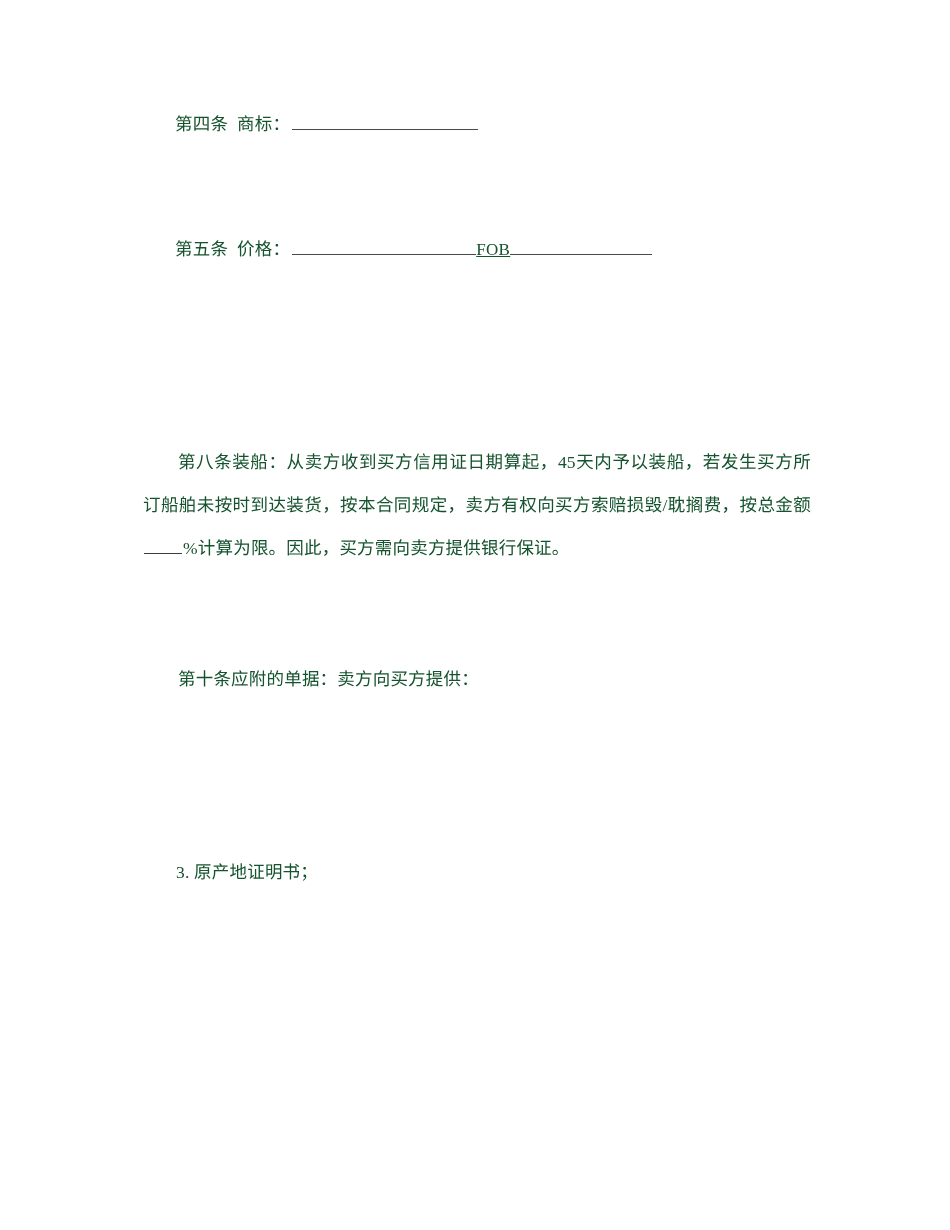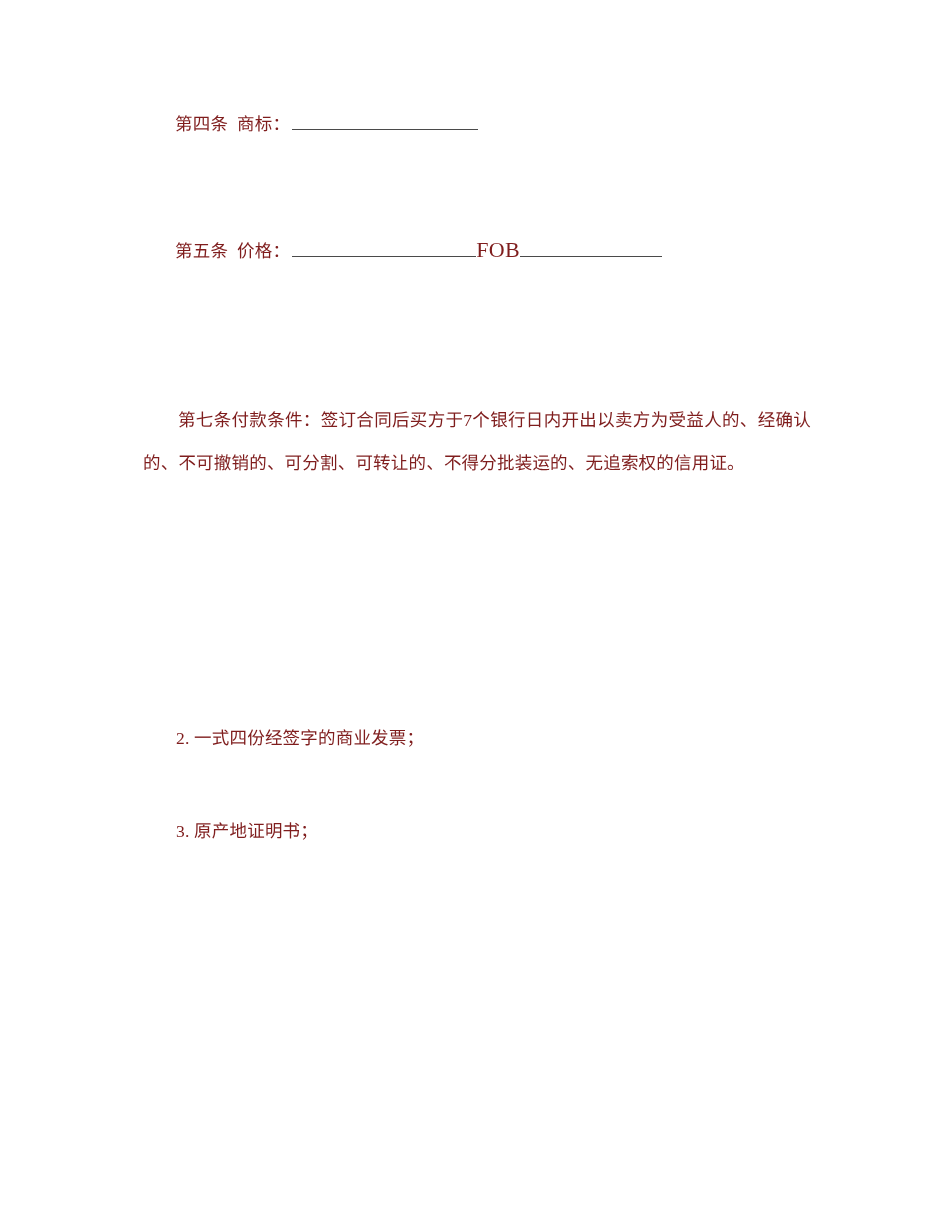--- a/index.html
+++ b/index.html
@@ -31,21 +31,21 @@
     width: 668px;
   }
 
   
   .para {
     font-size: 17.5px;
     line-height: 43px;
     text-align: justify;
     text-justify: inter-ideograph;
     letter-spacing: 0.2px;
-    color: #7f1d1d;
+    color: #14532d;
     margin: 0;
   }
 
   
   .clause-fill {
     margin: 0 0 44px 0;
     white-space: nowrap;
     text-indent: 32px;
   }
   .clause-fill .gap {
@@ -59,22 +59,23 @@
     vertical-align: baseline;
     height: 0.92em;
     margin: 0 0 0 2px;
   }
   .blank-short { width: 186px; }
   .blank-mid   { width: 184px; }
   .blank-tail  { width: 142px; margin-left: 0; }
 
   .fob {
     font-family: "Liberation Serif", "DejaVu Serif", serif;
-    font-size: 22px;
+    font-size: 17px;
     letter-spacing: 0.3px;
+    text-decoration: underline;
   }
 
   
   .clause-para {
     text-indent: 35px;
     margin: 0;
   }
 
   
   .inline-blank {
@@ -112,36 +113,36 @@
 
     <p class="para clause-fill">
       <span>第五条</span><span class="gap"></span><span>价格：</span><span class="blank-line blank-mid"></span><span class="fob">FOB</span><span class="blank-line blank-tail"></span>
     </p>
 
     <div class="sp-sm"></div>
 
 
     <div class="sp-md"></div>
 
-    <p class="para clause-para"><span>第七条</span><span class="gap"></span><span>付款条件：</span><span>签订合同后买方于7个银行日内开出以卖方为受益人的、经确认的、不可撤销的、可分割、可转让的、不得分批装运的、无追索权的信用证。</span></p>
+
+    <div class="sp-md"></div>
+
+    <p class="para clause-para"><span>第八条</span><span class="gap"></span><span>装船：</span><span>从卖方收到买方信用证日期算起，45天内予以装船，若发生买方所订船舶未按时到达装货，按本合同规定，卖方有权向买方索赔损毁/耽搁费，按总金额</span><span class="inline-blank"></span><span>%计算为限。因此，买方需向卖方提供银行保证。</span></p>
 
     <div class="sp-md"></div>
 
 
     <div class="sp-md"></div>
 
-
-    <div class="sp-md"></div>
-
+    <p class="para clause-para"><span>第十条</span><span class="gap"></span><span>应附的单据：</span><span>卖方向买方提供：</span></p>
 
     <div class="sp-lg"></div>
 
 
     <div class="sp-lg"></div>
 
-    <p class="para list-item">2. 一式四份经签字的商业发票；</p>
 
     <div class="sp-lg"></div>
 
     <p class="para list-item">3. 原产地证明书；</p>
 
   </div>
 </div>
 
 </body></html>

